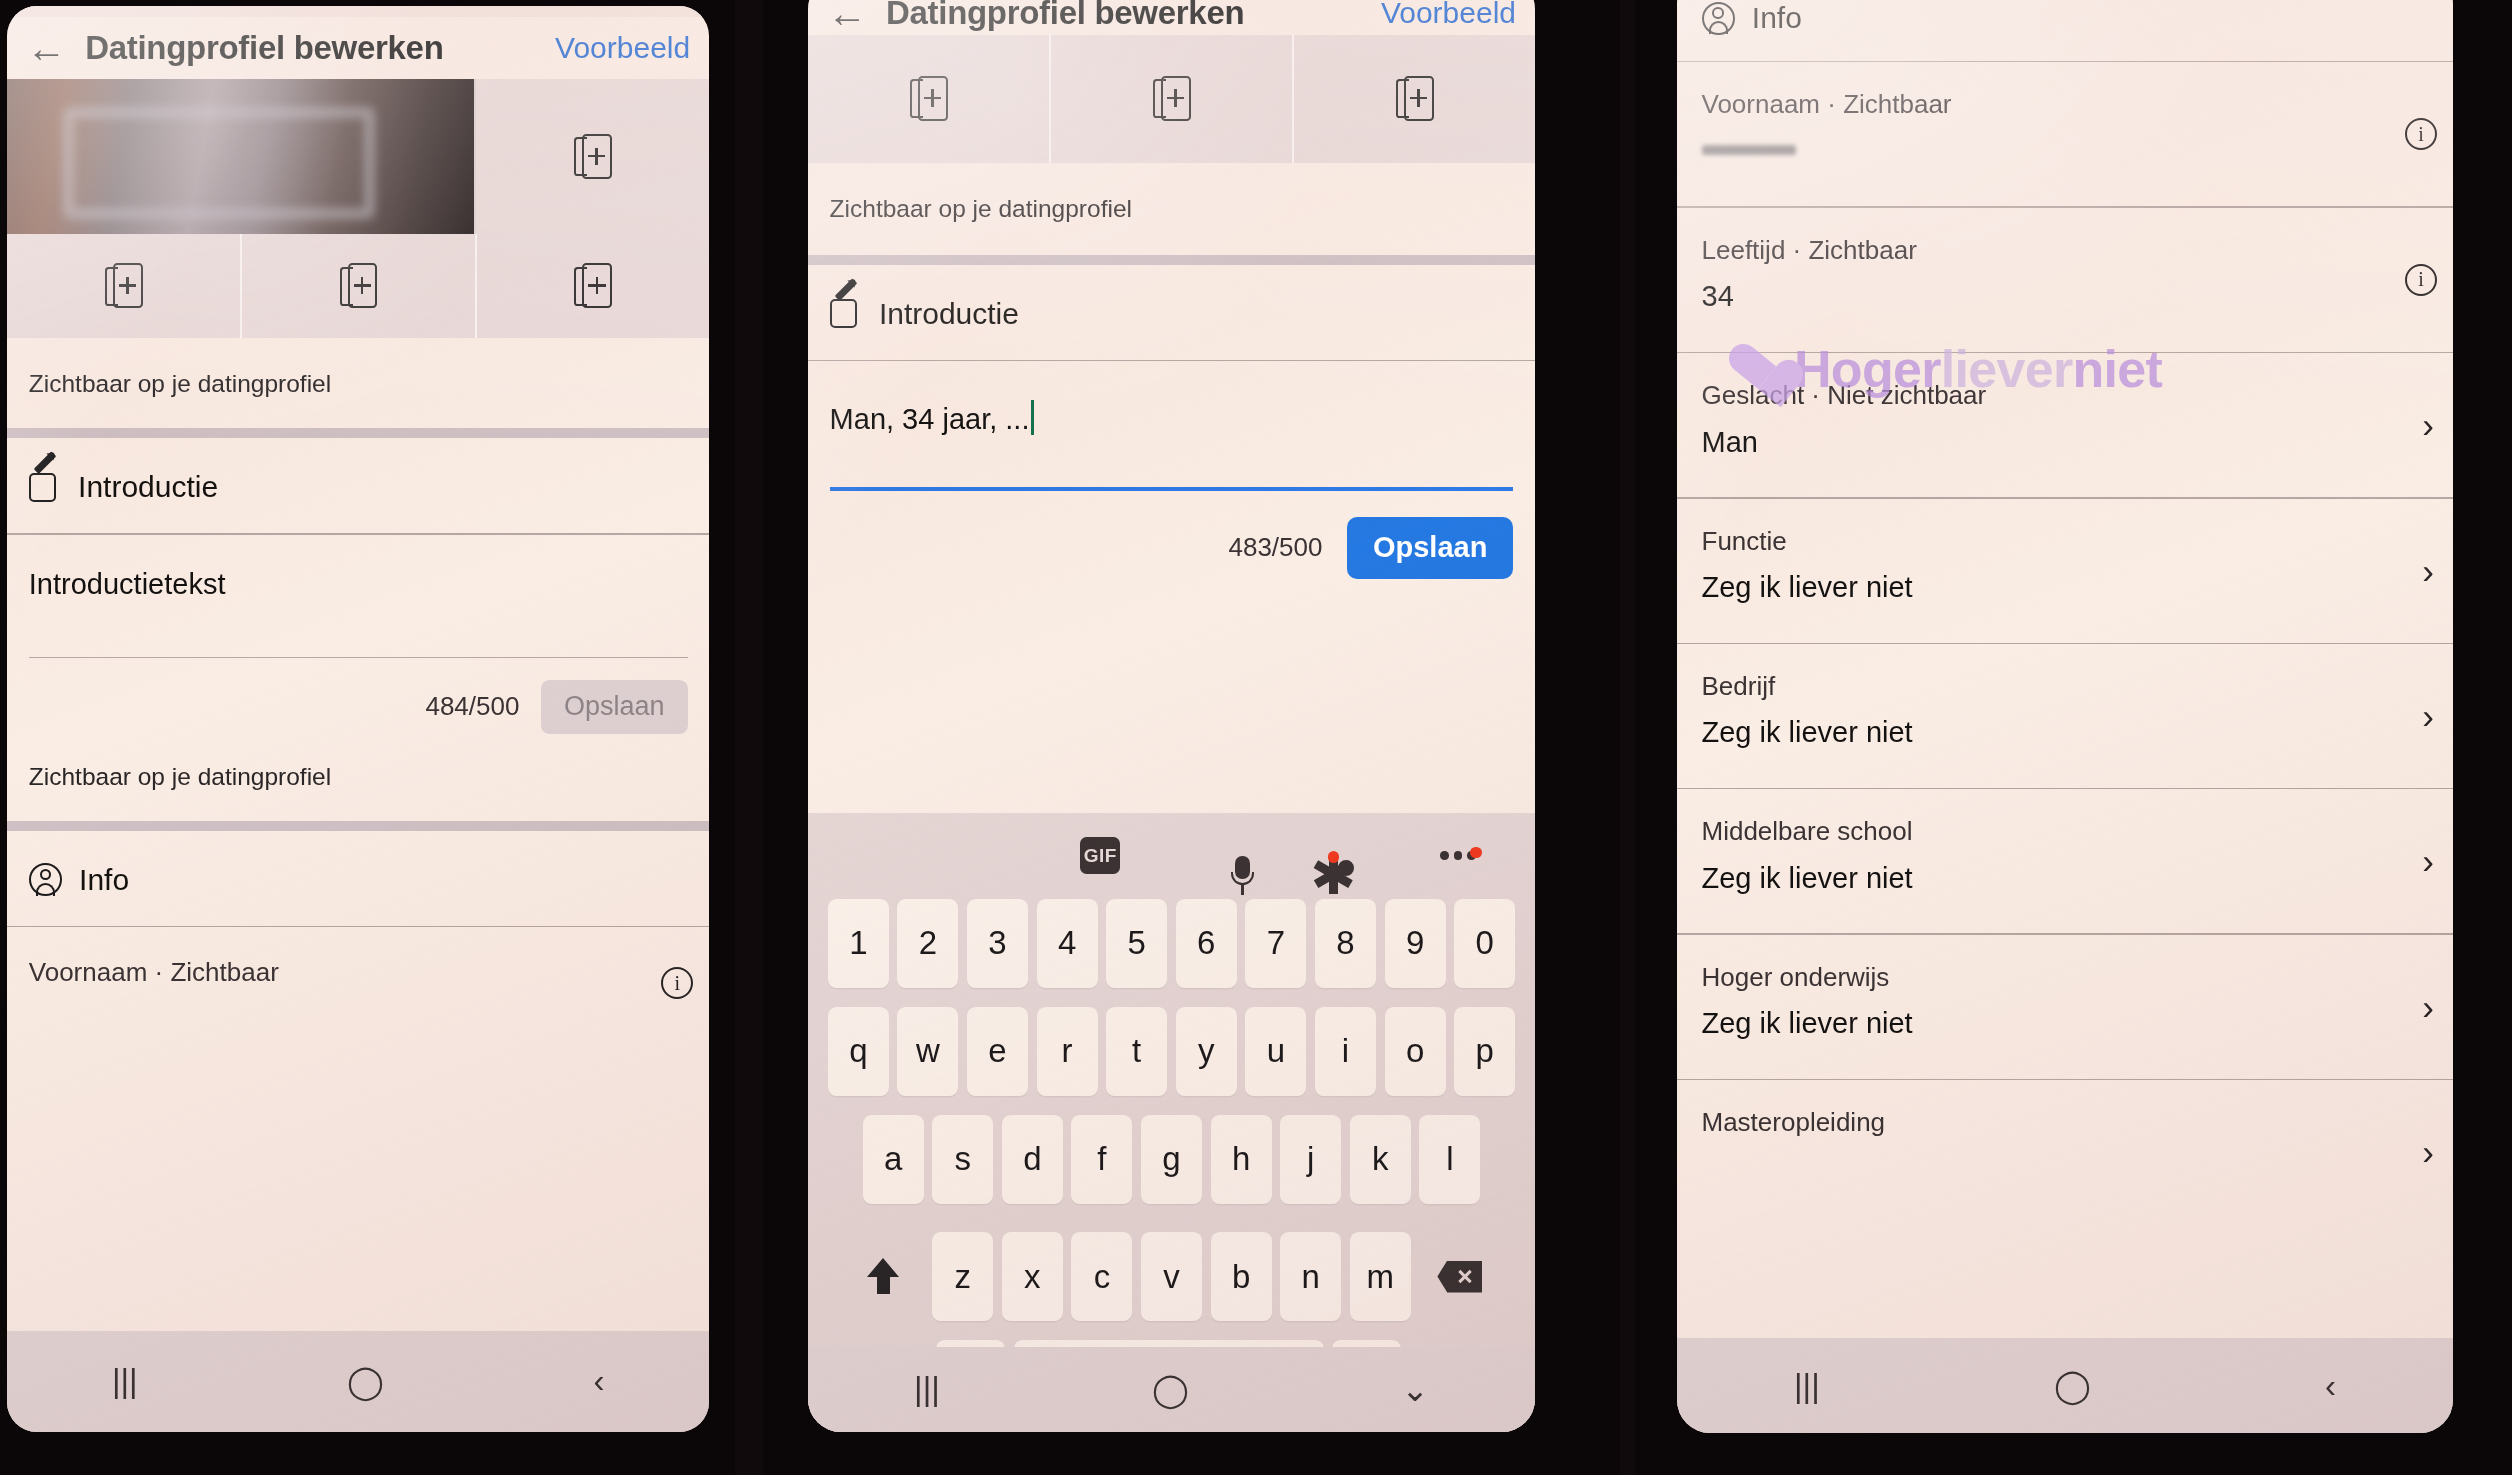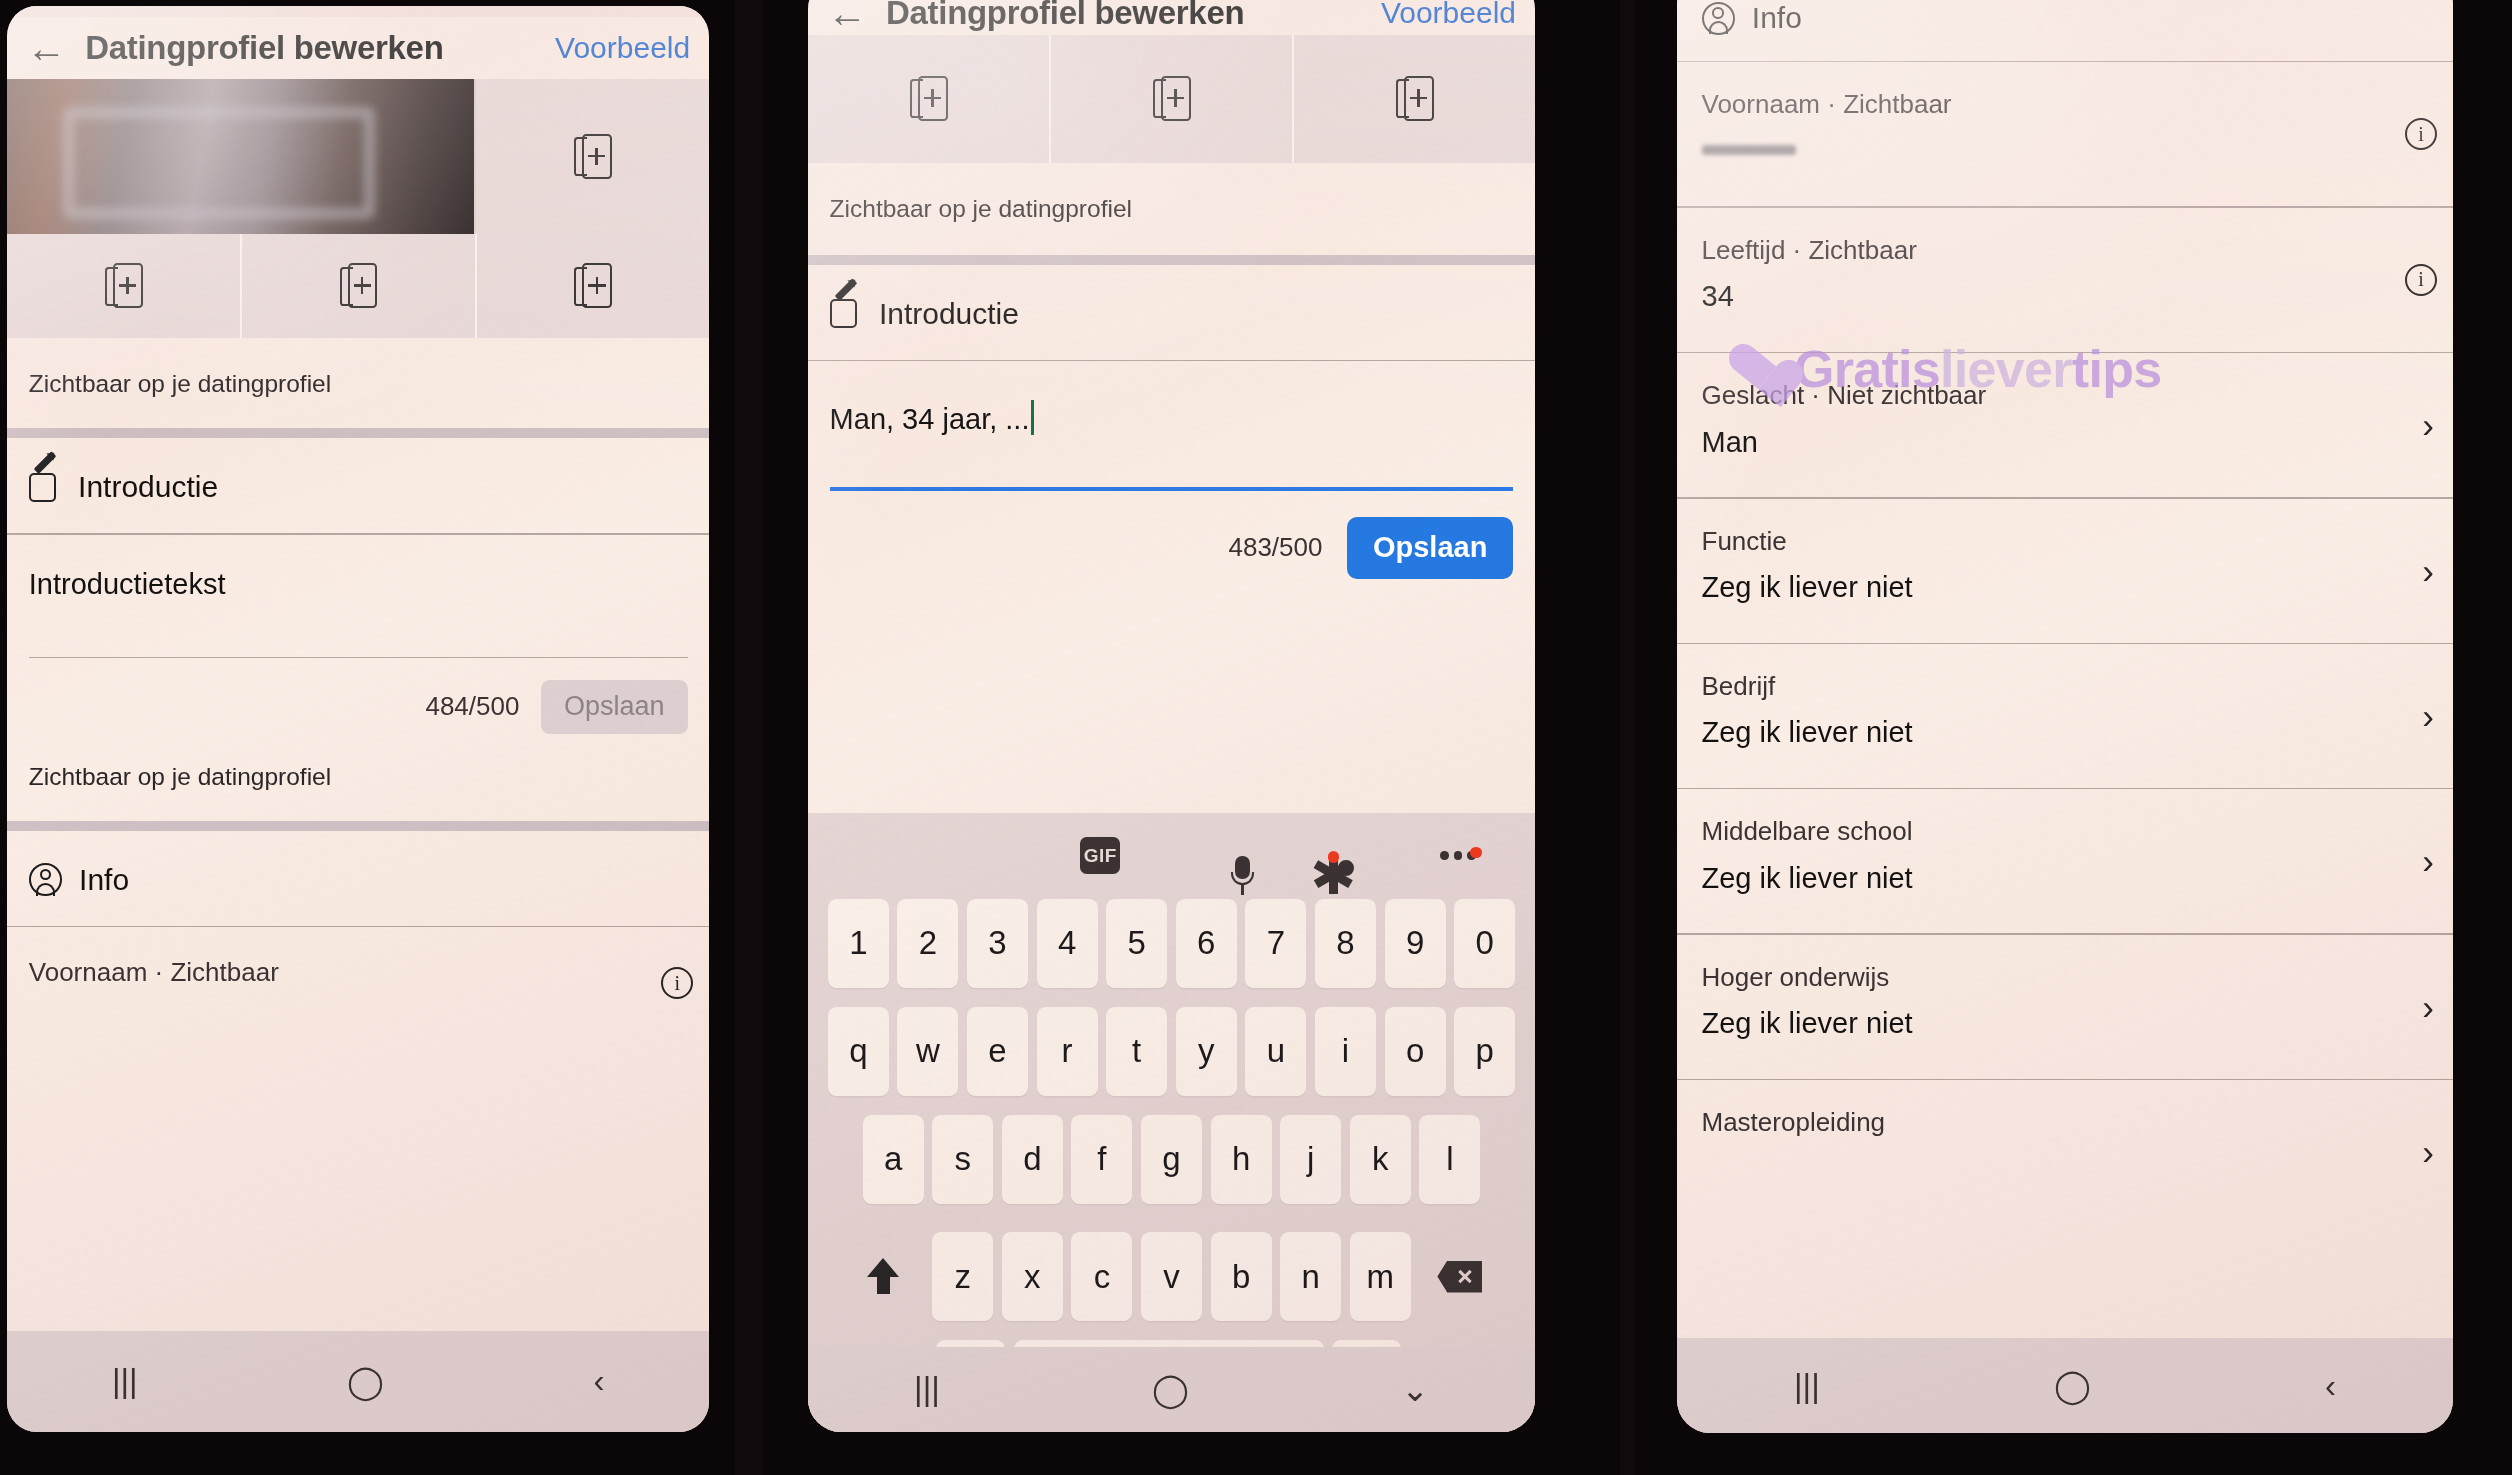--- a/index.html
+++ b/index.html
@@ -743,18 +743,18 @@
       </div>
 
       <div class="tint"></div>
       <div class="glare"></div>
     </div>
   </div>
 
   <div class="watermark" style="left:1729px; top:339px;">
     <span class="wm-heart"></span>
     <span class="wm-text">
-      <span class="wm-a">Gratis</span><span class="wm-b">liever</span><span class="wm-c">tips</span>
+      <span class="wm-a">Hoger</span><span class="wm-b">liever</span><span class="wm-c">niet</span>
     </span>
   </div>
 
 </div>
 
 
 </body></html>

